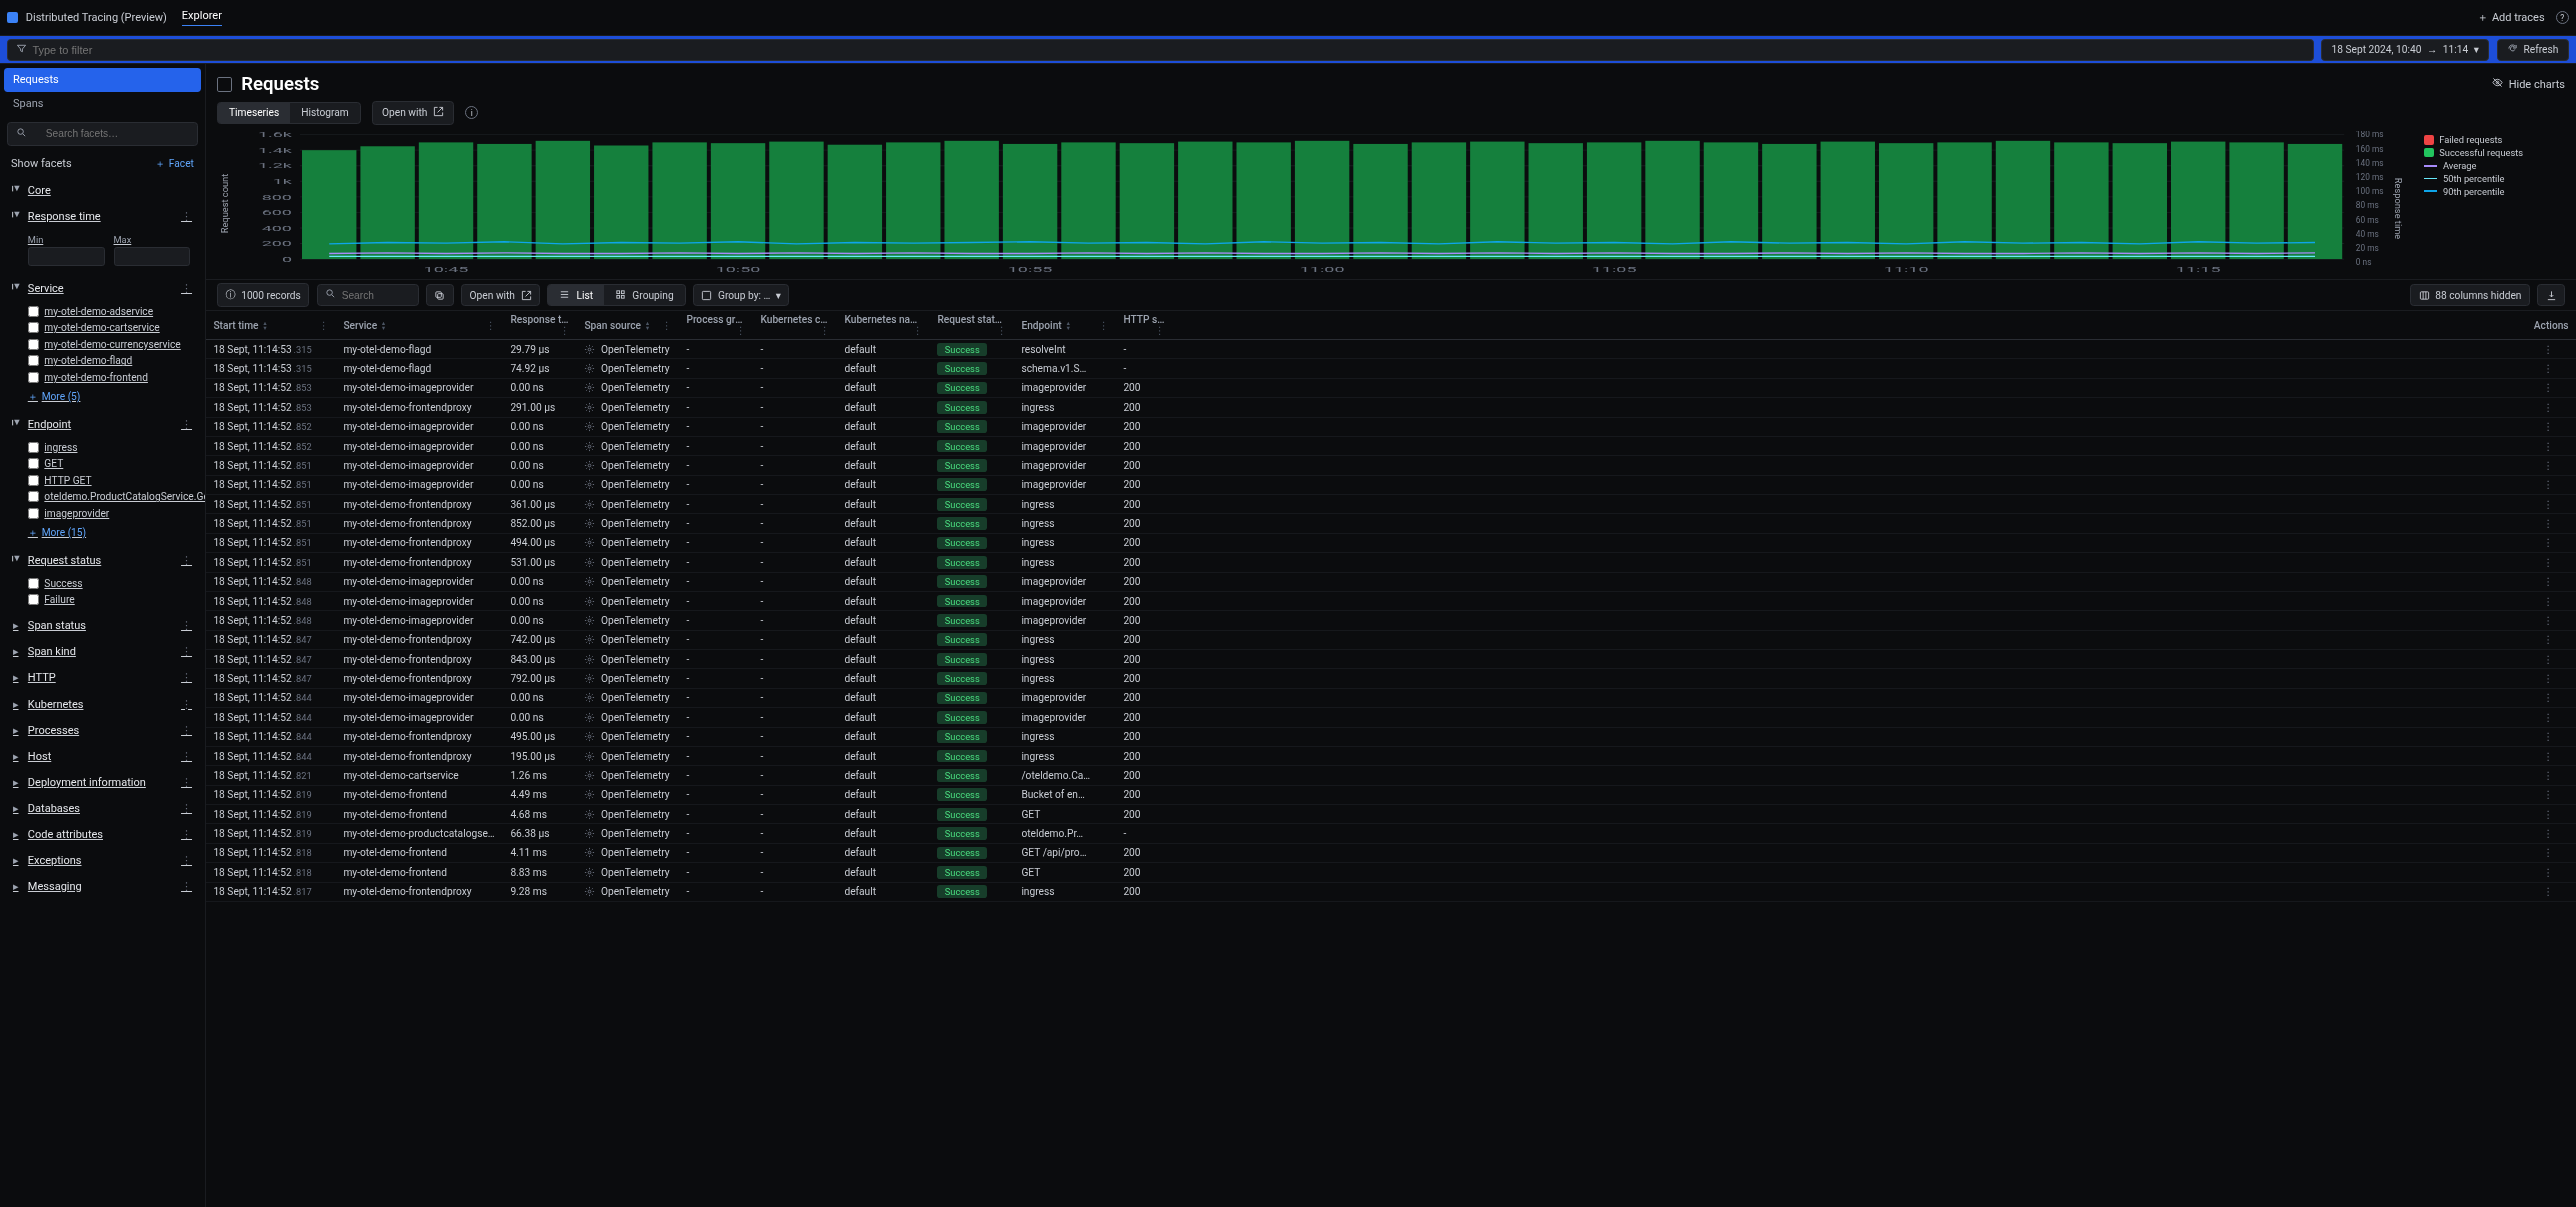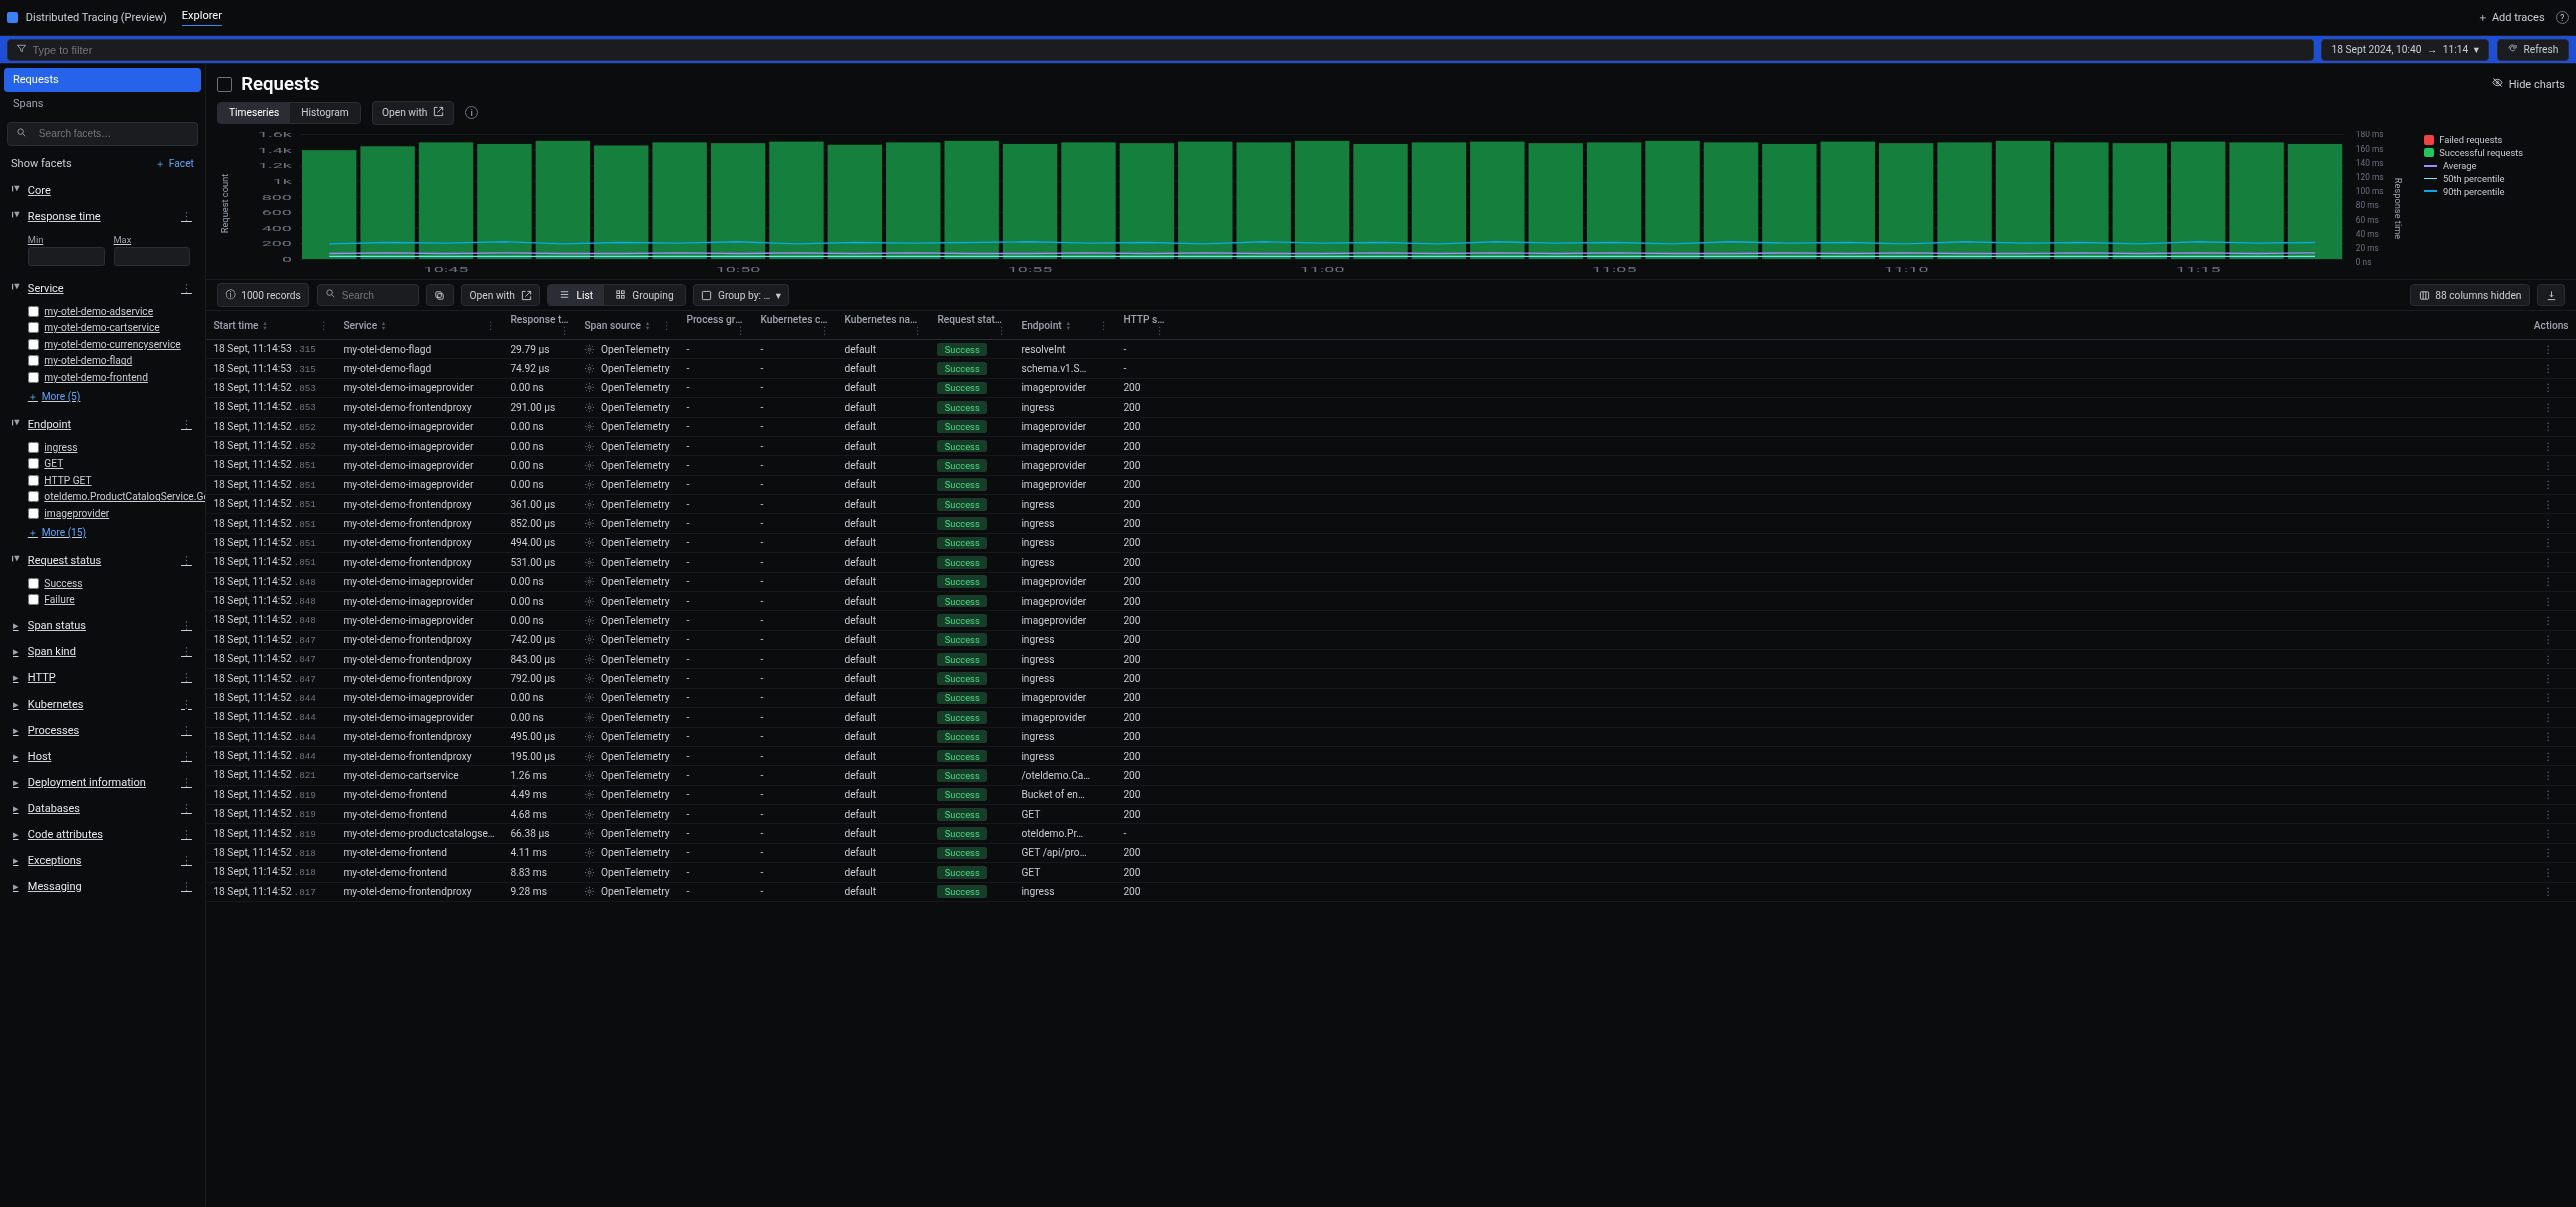--- a/index.html
+++ b/index.html
@@ -22,21 +22,21 @@
 .refresh-btn { background: #1a1c20; border: 0.9px solid #2a2d33; border-radius: 3.7px; height: 22px; display: flex; align-items: center; padding: 0 9.3px; gap: 5.6px; font-size: 10.2px; cursor: pointer; }
 
 
 .main { display: flex; height: calc(100vh - 48px); }
 
 
 .sidebar { width: 206px; background: #0b0c0e; border-right: 0.9px solid #1a1c20; overflow-y: auto; padding: 3.7px; }
 .nav-item { padding: 5.6px 9.3px; border-radius: 3.7px; cursor: pointer; font-size: 11px; }
 .nav-item.active { background: #2563eb; color: #fff; }
 .nav-item.inactive { color: #9ca3af; }
-.search-facets-wrap { margin: 5.6px 3.7px; background: #1a1c20; border: 0.9px solid #2a2d33; border-radius: 3.7px; height: 24px; display: flex; align-items: center; padding: 0 7.4px; gap: 12px; }
+.search-facets-wrap { margin: 5.6px 3.7px; background: #1a1c20; border: 0.9px solid #2a2d33; border-radius: 3.7px; height: 24px; display: flex; align-items: center; padding: 0 7.4px; gap: 19px; }
 .search-facets { background: transparent; border: none; outline: none; color: #c9cdd4; font-size: 10.2px; flex: 1; }
 .facets-header { display: flex; align-items: center; justify-content: space-between; padding: 5.6px 7.4px; font-size: 11px; }
 .facet-link { color: #60a5fa; cursor: pointer; font-size: 10.2px; display: flex; align-items: center; gap: 3.7px; }
 .facet-group { margin: 1.9px 3.7px; text-decoration: underline; }
 .facet-group-header { display: flex; align-items: center; gap: 5.6px; padding: 5.6px 5.6px; cursor: pointer; font-size: 11px; color: #e5e7eb; border-radius: 3.7px; }
 .facet-group-header .dots { margin-left: auto; color: #6b7280; }
 .chev { width: 9.3px; display: inline-block; transform: rotate(0deg); color: #9ca3af; }
 .chev.open { transform: rotate(90deg); }
 .facet-body { padding: 1.9px 0 3.7px 0; }
 .facet-row { display: flex; align-items: center; gap: 5.6px; padding: 2.8px 5.6px 2.8px 20.4px; font-size: 10.2px; color: #c9cdd4; cursor: pointer; }
@@ -85,21 +85,21 @@
 .tb-spacer { flex: 1; }
 
 
 .table-wrap { flex: 1; overflow: auto; }
 table { border-collapse: collapse; width: 100%; table-layout: fixed; }
 th, td { text-align: left; padding: 2.8px 7.4px; font-size: 10.2px; border-bottom: 0.9px solid #16181c; white-space: nowrap; overflow: hidden; text-overflow: ellipsis; }
 th { background: #0b0c0e; color: #9ca3af; font-weight: 500; position: sticky; top: 0; border-bottom: 0.9px solid #2a2d33; }
 th .sort-icons { display: inline-flex; flex-direction: column; margin-left: 3.7px; font-size: 5.6px; line-height: 4.6px; color: #4b5563; vertical-align: middle; }
 th .dots { float: right; color: #4b5563; cursor: pointer; }
 td.rt { text-align: left; padding-right: 5.6px; }
-.time-ms { color: #6b7280; font-size: 9.3px; margin-left: 1.9px; font-family: Liberation Mono, monospace; }
+.time-ms { color: #6b7280; font-size: 9.3px; margin-left: 1.9px; }
 .otcell { display: flex; align-items: center; gap: 5.6px; }
 .ot-icon { width: 11px; height: 11px; display: inline-block; }
 .ot-svg { stroke: #6b7280; }
 .success-pill { display: inline-block; background: #173d2a; color: #4ade80; border-radius: 2.8px; padding: 0.9px 7.4px; font-size: 9.3px; }
 .row-actions { text-align: center; color: #6b7280; cursor: pointer; }
 
 
 .col-start { width: 130px; }
 .col-service { width: 167px; }
 .col-resp { width: 74px; }

